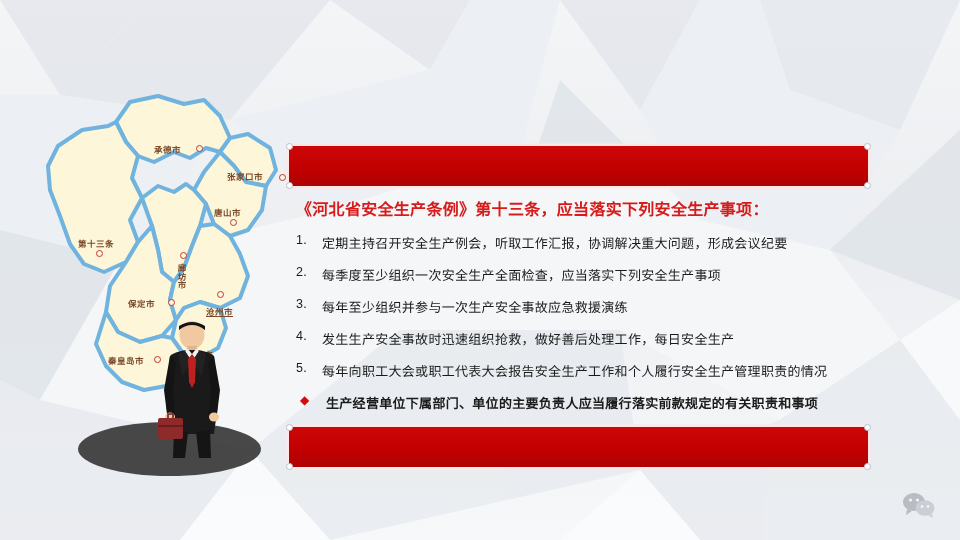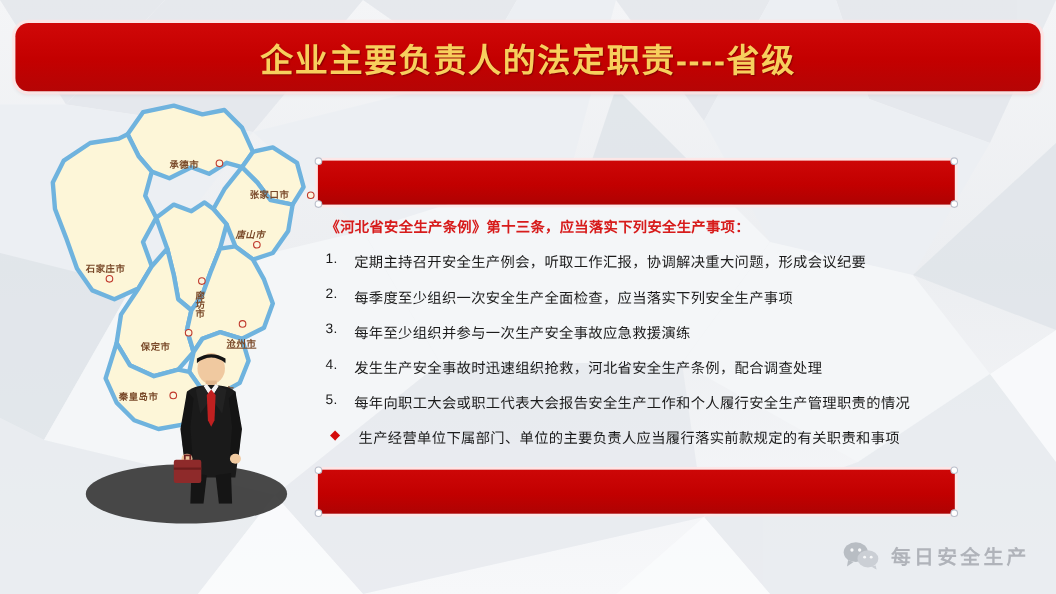--- a/index.html
+++ b/index.html
@@ -120,21 +120,21 @@
 
   
   .content {
     position: absolute;
     left: 296px;
     top: 196px;
     width: 600px;
   }
   .lead {
     color: #d71b1b;
-    font-size: 13px;
+    font-size: 16px;
     font-weight: bold;
     margin-bottom: 13px;
     letter-spacing: 0.3px;
     white-space: nowrap;
   }
   .item {
     display: flex;
     align-items: flex-start;
     margin-bottom: 13px;
     color: #1b1b1b;
@@ -147,21 +147,21 @@
     flex: 0 0 26px;
     color: #1b1b1b;
     font-size: 12.5px;
   }
   .item .txt { flex: 1 1 auto; }
   .item.diamond .num {
     color: #d40b0b;
     font-size: 12px;
     padding-left: 4px;
   }
-  .item.diamond .txt { font-weight: normal; }
+  .item.diamond .txt { font-weight: bold; }
 
   
   .watermark {
     position: absolute;
     right: 24px;
     bottom: 22px;
     display: flex;
     align-items: center;
     gap: 10px;
     opacity: 0.62;
@@ -208,23 +208,20 @@
       <polygon points="400,330 620,330 640,470 330,540 250,450"></polygon>
       <polygon points="780,420 900,340 960,300 960,540 700,540 640,470"></polygon>
     </g>
     <g fill="#fafbfc" opacity="0.9">
       <polygon points="250,450 330,540 180,540"></polygon>
       <polygon points="640,470 700,540 560,540"></polygon>
       <polygon points="900,340 960,300 960,420"></polygon>
     </g>
   </svg>
 
-  <div class="title-banner">
-    <div class="title-text">企业主要负责人的法定职责----省级</div>
-  </div>
 
   <div class="map-wrap">
     <svg viewBox="0 0 260 330">
       <g stroke="#6fb3de" stroke-width="4" fill="#fdf6d8" stroke-linejoin="round">
 
         <path d="M82,36 L96,16 L124,10 L150,18 L170,14 L186,30 L196,52 L186,66
                  L172,62 L156,72 L140,66 L120,76 L104,70 L92,56 Z"></path>
 
         <path d="M196,52 L214,48 L236,62 L242,84 L232,100 L212,96 L200,80 L186,66 Z"></path>
 
@@ -251,30 +248,30 @@
                  L132,300 L110,304 L88,296 L72,280 L62,258 Z"></path>
       </g>
     </svg>
 
     <span class="city-label" style="left:120px;top:57px;">承德市</span>
     <span class="city-dot" style="left:162px;top:59px;"></span>
 
     <span class="city-label" style="left:193px;top:84px;">张家口市</span>
     <span class="city-dot" style="left:245px;top:88px;"></span>
 
-    <span class="city-label" style="left:180px;top:120px;font-style:italic;">唐山市</span>
+    <span class="city-label" style="left:180px;top:120px;">唐山市</span>
     <span class="city-dot" style="left:196px;top:133px;"></span>
 
-    <span class="city-label" style="left:44px;top:151px;">石家庄市</span>
+    <span class="city-label" style="left:44px;top:151px;">第十三条</span>
     <span class="city-dot" style="left:62px;top:164px;"></span>
 
     <span class="city-label vert" style="left:141px;top:178px;">廊坊市</span>
     <span class="city-dot" style="left:146px;top:166px;"></span>
 
-    <span class="city-label" style="left:94px;top:222px;">保定市</span>
+    <span class="city-label" style="left:94px;top:211px;">保定市</span>
     <span class="city-dot" style="left:134px;top:213px;"></span>
 
     <span class="city-label" style="left:172px;top:219px;text-decoration:underline;">沧州市</span>
     <span class="city-dot" style="left:183px;top:205px;"></span>
 
     <span class="city-label" style="left:152px;top:262px;">衡水市</span>
     <span class="city-dot" style="left:166px;top:274px;"></span>
 
     <span class="city-label" style="left:74px;top:268px;">秦皇岛市</span>
     <span class="city-dot" style="left:120px;top:270px;"></span>
@@ -338,21 +335,21 @@
     <div class="item">
       <span class="num">2.</span>
       <span class="txt">每季度至少组织一次安全生产全面检查，应当落实下列安全生产事项</span>
     </div>
     <div class="item">
       <span class="num">3.</span>
       <span class="txt">每年至少组织并参与一次生产安全事故应急救援演练</span>
     </div>
     <div class="item">
       <span class="num">4.</span>
-      <span class="txt">发生生产安全事故时迅速组织抢救，河北省安全生产条例，配合调查处理</span>
+      <span class="txt">发生生产安全事故时迅速组织抢救，做好善后处理工作，每日安全生产</span>
     </div>
     <div class="item">
       <span class="num">5.</span>
       <span class="txt">每年向职工大会或职工代表大会报告安全生产工作和个人履行安全生产管理职责的情况</span>
     </div>
     <div class="item diamond">
       <span class="num">◆</span>
       <span class="txt">生产经营单位下属部门、单位的主要负责人应当履行落实前款规定的有关职责和事项</span>
     </div>
   </div>
@@ -367,16 +364,15 @@
           <circle cx="15.5" cy="8" r="1.5" fill="#ffffff"></circle>
         </g>
         <g fill="#b9bdc4">
           <ellipse cx="23" cy="16" rx="9.5" ry="7.8"></ellipse>
           <polygon points="30,22 31,26 26,23"></polygon>
           <circle cx="20" cy="14.5" r="1.3" fill="#ffffff"></circle>
           <circle cx="26" cy="14.5" r="1.3" fill="#ffffff"></circle>
         </g>
       </svg>
     </span>
-    <span class="wm-text">每日安全生产</span>
   </div>
 
 </div>
 
 </body></html>

